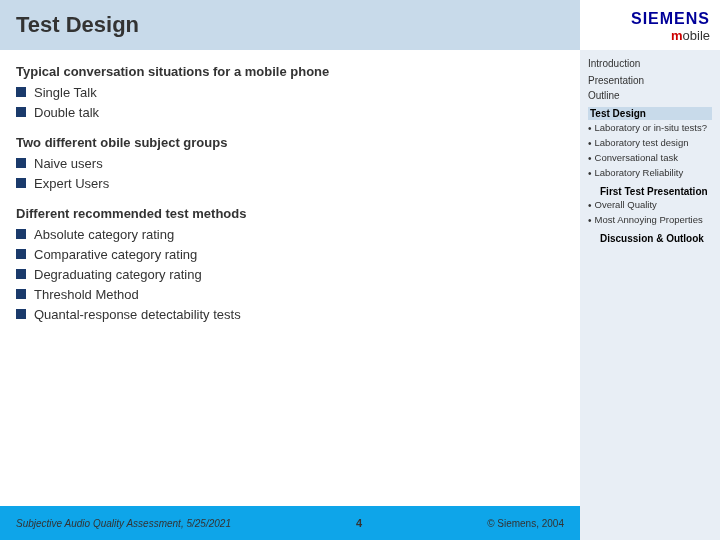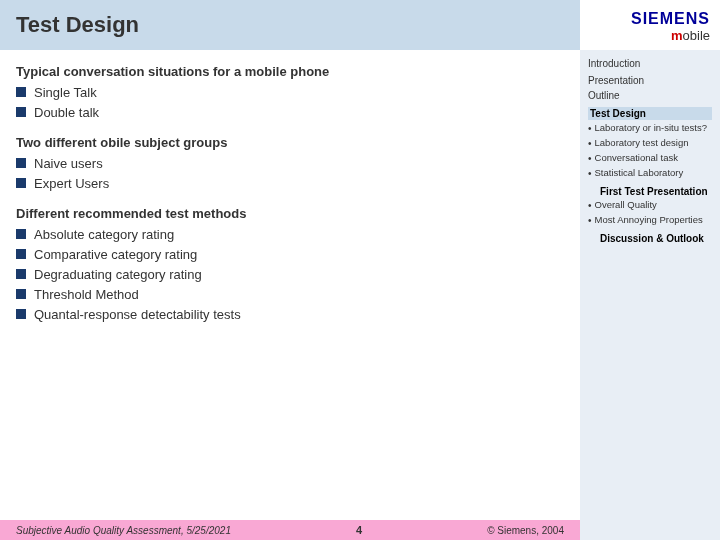--- a/index.html
+++ b/index.html
@@ -67,22 +67,22 @@
       margin-right: 8px;
       margin-top: 2px;
       flex-shrink: 0;
     }
 
     .spacer {
       height: 10px;
     }
 
     .footer {
-      background: #f9a8d4;
-      height: 20px;
+      background: #0ea5e9;
+      height: 34px;
       display: flex;
       align-items: center;
       padding: 8px 16px;
       justify-content: space-between;
     }
 
     .footer-left {
       font-size: 10px;
       color: #333;
       font-style: italic;
@@ -282,21 +282,21 @@
         <div class="sidebar-bullet">
           <span class="sidebar-dot">•</span>
           <span>Laboratory test design</span>
         </div>
         <div class="sidebar-bullet">
           <span class="sidebar-dot">•</span>
           <span>Conversational task</span>
         </div>
         <div class="sidebar-bullet">
           <span class="sidebar-dot">•</span>
-          <span>Statistical Laboratory</span>
+          <span>Laboratory Reliability</span>
         </div>
       </div>
 
       <div class="sidebar-section">
         <div class="sidebar-section-title">First Test Presentation</div>
         <div class="sidebar-bullet">
           <span class="sidebar-dot">•</span>
           <span>Overall Quality</span>
         </div>
         <div class="sidebar-bullet">

